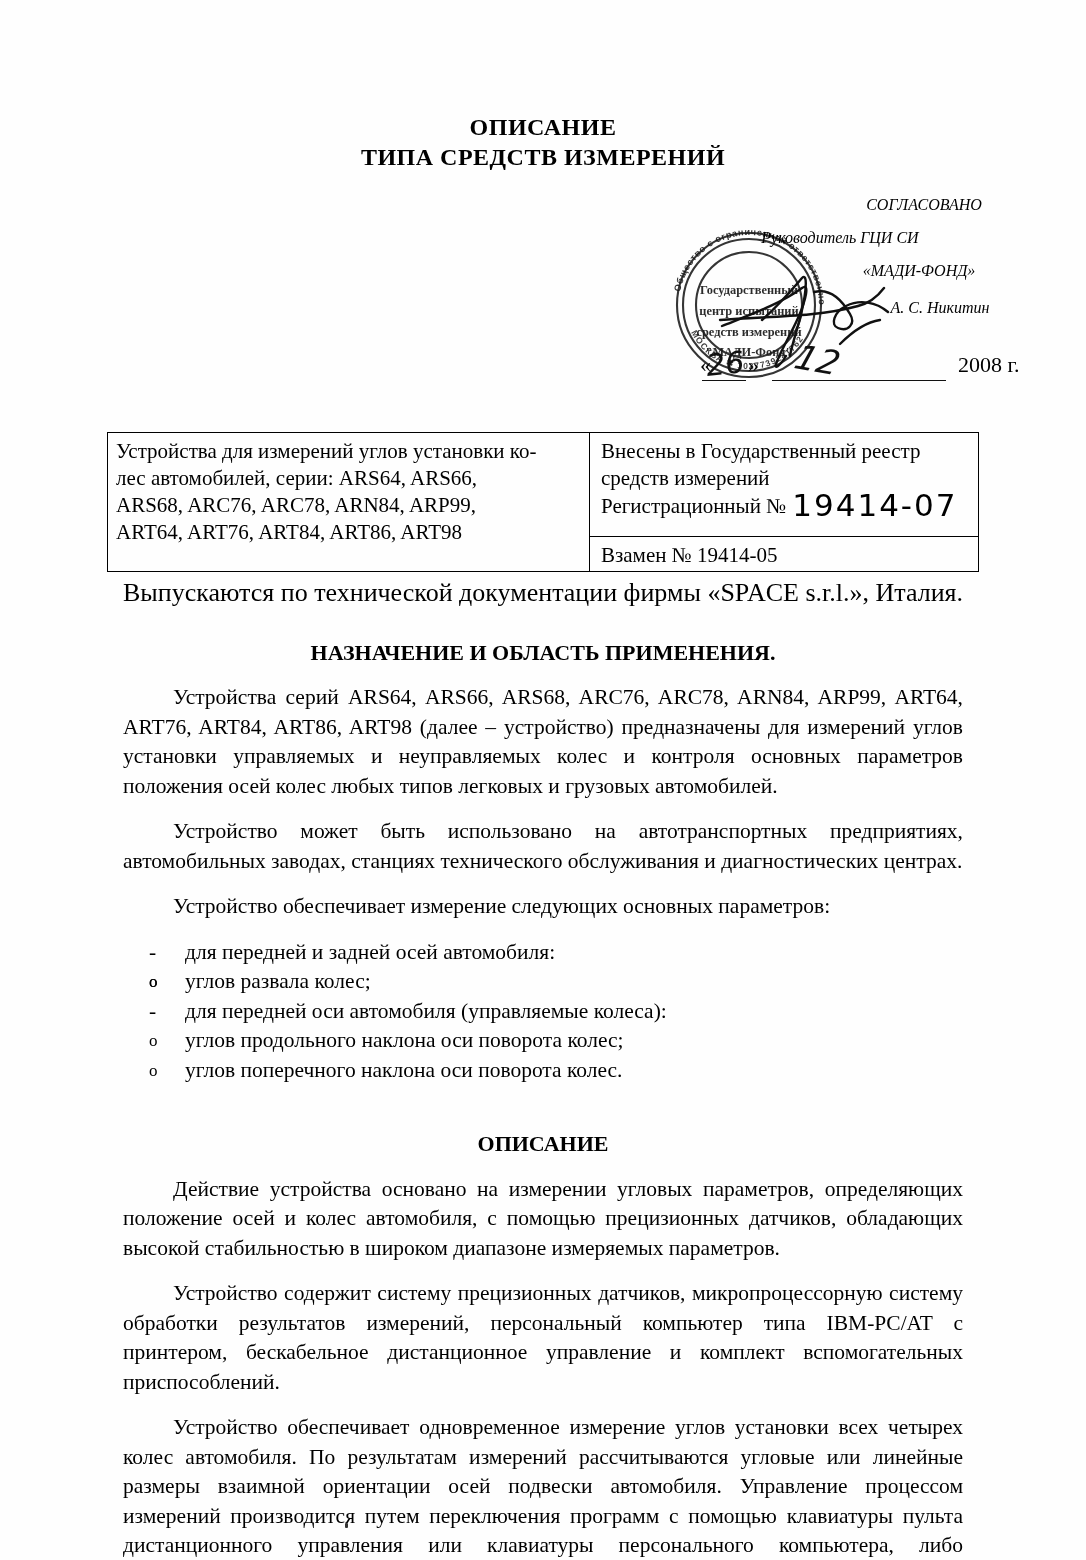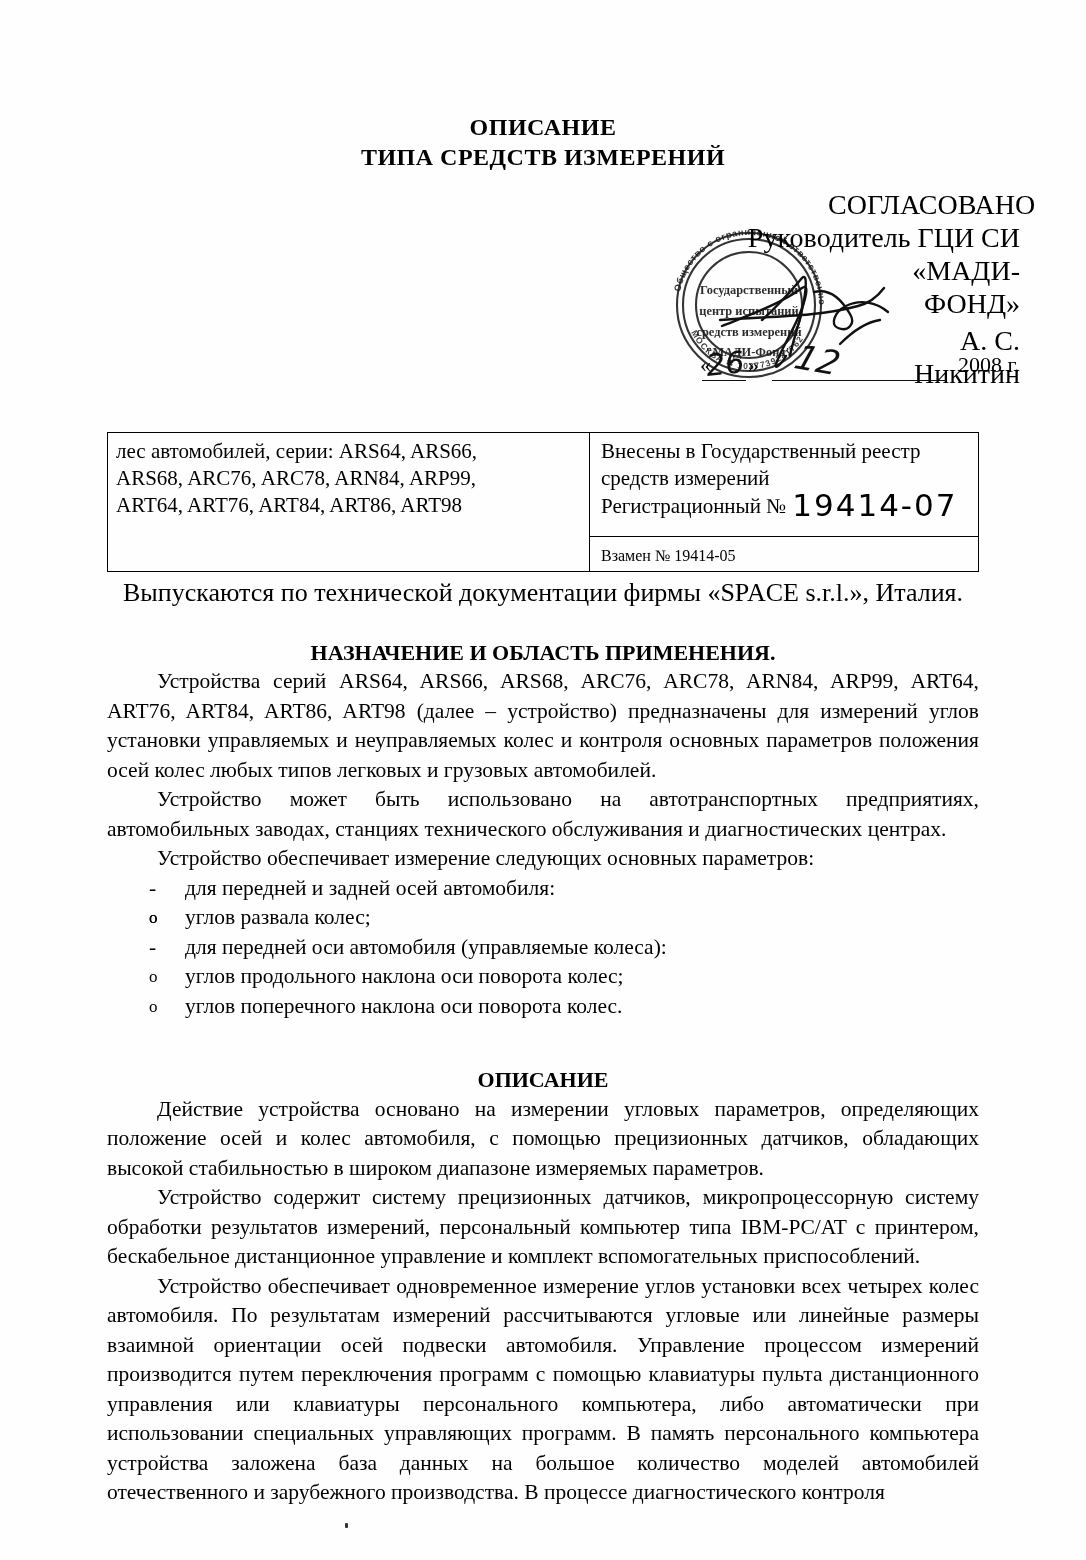--- a/index.html
+++ b/index.html
@@ -39,24 +39,25 @@
     margin-top: 112px;
   }
   .doc-title .line2 { display: block; }
 
   
   .approval {
     position: absolute;
     left: 660px;
     top: 188px;
     width: 360px;
-    text-align: right;
-    font-size: 28px;
+    text-align: center;
+    font-size: 16px;
     line-height: 33px;
     z-index: 3;
+    font-style: italic;
   }
   .approval .agreed { padding-left: 168px; }
   .approval .org { padding-left: 158px; }
   .approval .signer {
     padding-left: 200px;
     margin-top: 4px;
   }
   .date-row {
     position: absolute;
     left: 700px;
@@ -178,33 +179,33 @@
     box-sizing: border-box;
     font-size: 21px;
     line-height: 27px;
   }
   .cell-right-bottom {
     position: absolute;
     left: 483px; top: 104px;
     width: 387px;
     padding: 5px 8px 0 10px;
     box-sizing: border-box;
-    font-size: 16px;
+    font-size: 21px;
     line-height: 27px;
   }
 
   
   .below-table {
     position: absolute;
     left: 107px;
     top: 578px;
     width: 872px;
   }
   p.para {
-    margin: 0;
+    margin: 16px;
     font-size: 21.5px;
     line-height: 29.5px;
     text-align: justify;
     text-indent: 50px;
     text-justify: inter-word;
   }
   p.center-line {
     margin: 0;
     font-size: 26px;
     line-height: 29.5px;
@@ -318,20 +319,21 @@
     <span class="rule-day"></span>
     <span class="rule-month"></span>
     <span class="year">2008 г.</span>
   </div>
 
   <div class="reg-table">
     <span class="vline"></span>
     <span class="hline"></span>
 
     <div class="cell-left">
+      <div>Устройства для измерений углов установки ко-</div>
       <div>лес автомобилей, серии: ARS64, ARS66,</div>
       <div>ARS68, ARC76, ARC78, ARN84, ARP99,</div>
       <div>ART64, ART76, ART84, ART86, ART98</div>
     </div>
 
     <div class="cell-right-top">
       <div>Внесены в Государственный реестр</div>
       <div>средств измерений</div>
       <div><span>Регистрационный №</span><span class="hand-reg">19414-07</span></div>
     </div>

